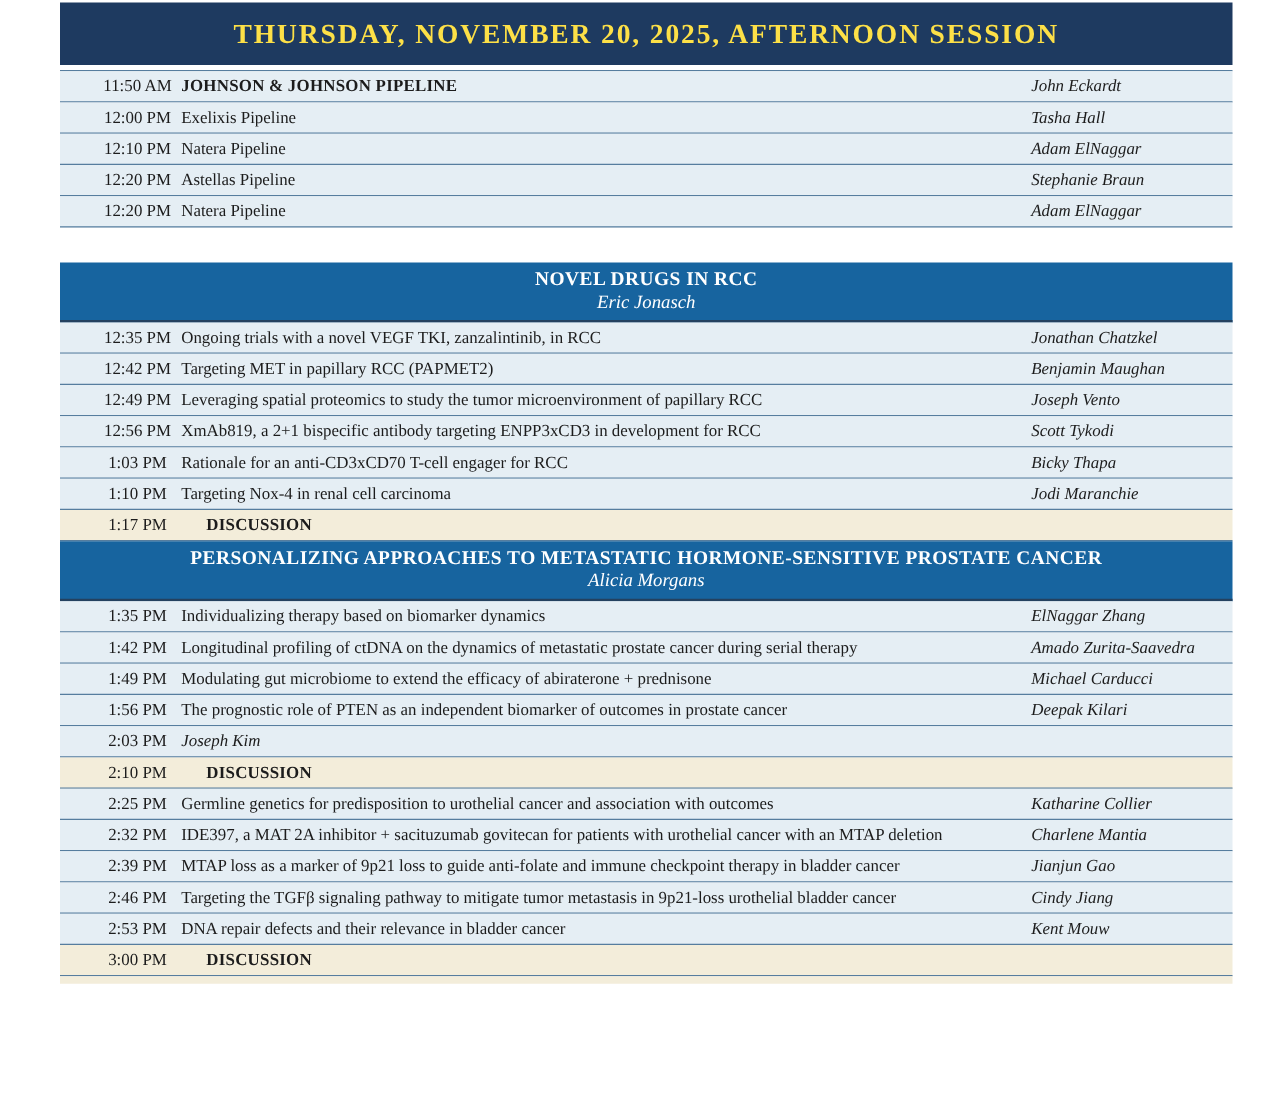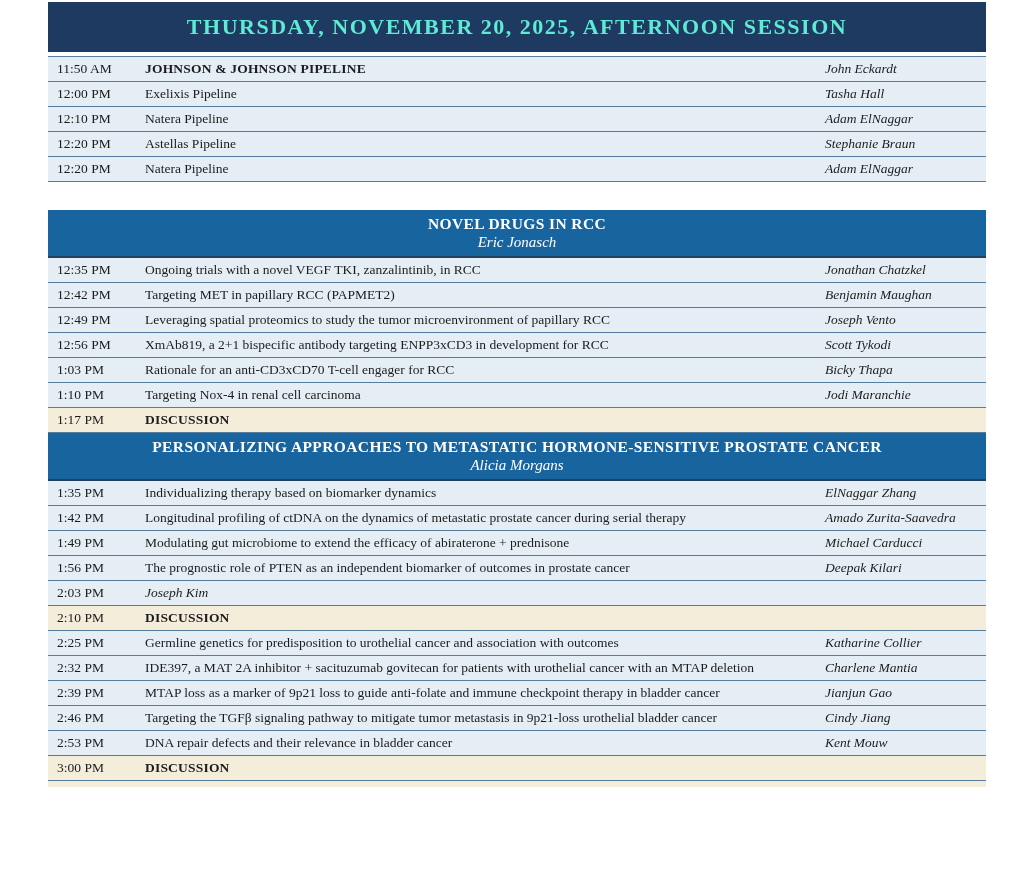--- a/index.html
+++ b/index.html
@@ -14,21 +14,21 @@
   html,body{width:1024px;height:874px;background:#ffffff;overflow:hidden;}
   body{font-family:"Liberation Serif","DejaVu Serif",serif;color:var(--text);}
   .doc{width:938px;margin:2px 0 0 48px;}
 
   .main-header{
     background:var(--navy);
     height:50px;
     display:flex;align-items:center;justify-content:center;
   }
   .main-header h1{
-    color:#5eead4;font-size:22px;font-weight:bold;letter-spacing:1.5px;
+    color:#fde047;font-size:22px;font-weight:bold;letter-spacing:1.5px;
   }
 
   #sections > .section:nth-child(2){margin-top:28px;}
   #sections > .section:first-child .rows{border-top:1.5px solid var(--border);margin-top:4px;}
 
   .section-header{
     background:var(--section-blue);
     min-height:44px;
     padding:4px 8px 5px 8px;
     display:flex;flex-direction:column;align-items:center;justify-content:center;
@@ -41,22 +41,22 @@
     color:#ffffff;font-size:15px;font-style:italic;line-height:18px;
   }
 
   .row{
     display:flex;align-items:flex-start;
     background:var(--row-bg);
     border-bottom:1.5px solid var(--border);
     padding:3px 0;
     font-size:13.5px;line-height:18px;
   }
-  .row.discussion{background:var(--cream);}
-  .cell-time{width:97px;padding-left:9px;flex:none;}
+  .row.discussion{background:var(--cream);gap:20px;}
+  .cell-time{width:97px;padding-left:27px;flex:none;text-align:center;}
   .cell-title{width:680px;padding-right:42px;flex:none;}
   .cell-title.bold{font-weight:bold;letter-spacing:.2px;}
   .cell-speaker{flex:1;font-style:italic;padding-right:4px;}
   .bottom-strip{height:6px;background:var(--cream);}
 </style>
 </head>
 <body>
 
 <div class="doc">
   <header class="main-header">

